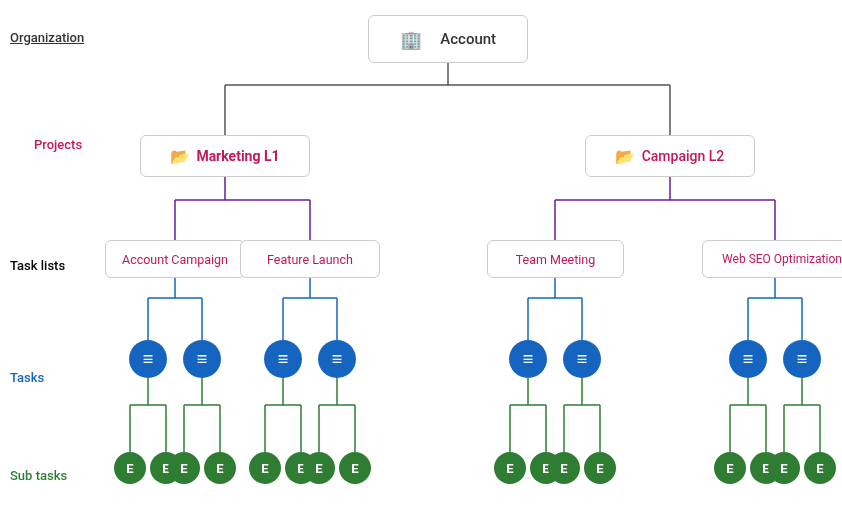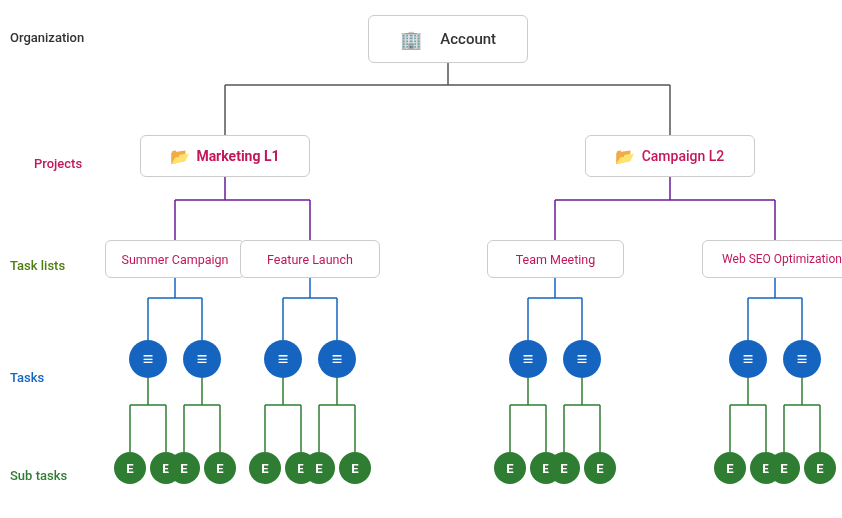--- a/index.html
+++ b/index.html
@@ -18,23 +18,23 @@
       height: 518px;
     }
 
     
     .level-label {
       position: absolute;
       left: 10px;
       font-size: 13px;
       font-weight: 500;
     }
-    .label-org { top: 30px; color: #333; }
-    .label-projects { top: 156px; color: #c2185b; padding-left: 24px; }
-    .label-tasklists { top: 258px; color: #4d7c0f; }
+    .label-org { top: 30px; color: #333; text-decoration: underline; }
+    .label-projects { top: 137px; color: #c2185b; padding-left: 24px; }
+    .label-tasklists { top: 258px; color: #000000; }
     .label-tasks { top: 370px; color: #1565c0; }
     .label-subtasks { top: 468px; color: #2e7d32; }
 
     
     .node {
       position: absolute;
       display: flex;
       align-items: center;
       justify-content: center;
       background: #fff;
@@ -143,21 +143,21 @@
     <span style="font-size:16px;margin-right:6px;color:#c2185b;">📂</span>
     <span style="font-size:14px;font-weight:700;color:#c2185b;">Marketing L1</span>
   </div>
 
   <div class="node node-project" style="position:absolute;top:135px;left:585px;width:170px;height:42px;display:flex;align-items:center;justify-content:center;border:1.5px solid #ccc;border-radius:6px;">
     <span style="font-size:16px;margin-right:6px;color:#c2185b;">📂</span>
     <span style="font-size:14px;font-weight:500;color:#c2185b;">Campaign L2</span>
   </div>
 
   <div class="node" style="position:absolute;top:240px;left:105px;width:140px;height:38px;display:flex;align-items:center;justify-content:center;border:1.5px solid #ccc;border-radius:6px;">
-    <span style="font-size:12.5px;color:#c2185b;white-space:nowrap;">Summer Campaign</span>
+    <span style="font-size:12.5px;color:#c2185b;white-space:nowrap;">Account Campaign</span>
   </div>
 
   <div class="node" style="position:absolute;top:240px;left:240px;width:140px;height:38px;display:flex;align-items:center;justify-content:center;border:1.5px solid #ccc;border-radius:6px;">
     <span style="font-size:12.5px;color:#be185d;white-space:nowrap;">Feature Launch</span>
   </div>
 
   <div class="node" style="position:absolute;top:240px;left:487px;width:137px;height:38px;display:flex;align-items:center;justify-content:center;border:1.5px solid #ccc;border-radius:6px;">
     <span style="font-size:12.5px;color:#c2185b;white-space:nowrap;">Team Meeting</span>
   </div>
 

